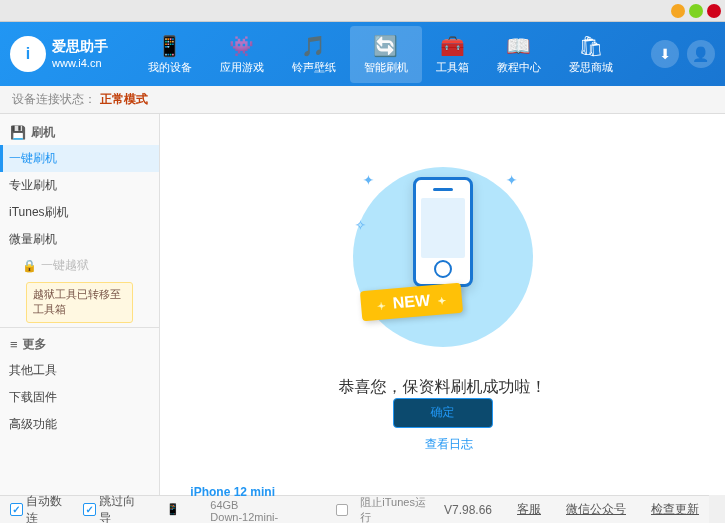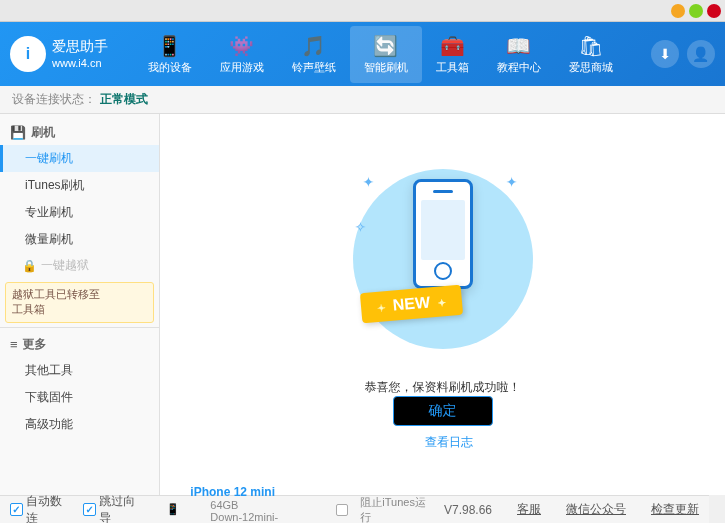--- a/index.html
+++ b/index.html
@@ -43,21 +43,21 @@
     .logo-circle {
       width: 36px; height: 36px;
       background: white;
       border-radius: 50%;
       display: flex; align-items: center; justify-content: center;
       margin-right: 6px;
       flex-shrink: 0;
     }
     .logo-circle span { color: #2196f3; font-weight: bold; font-size: 16px; }
     .logo-text { color: white; font-size: 11px; line-height: 1.4; }
-    .logo-text .main { font-size: 14px; font-weight: normal; }
+    .logo-text .main { font-size: 14px; font-weight: bold; }
 
     .nav-items {
       display: flex;
       flex: 1;
       justify-content: center;
       gap: 0;
     }
     .nav-item {
       display: flex;
       flex-direction: column;
@@ -92,21 +92,21 @@
       height: 28px;
       background: #f5f5f5;
       border-bottom: 1px solid #ddd;
       display: flex;
       align-items: center;
       padding: 0 12px;
       font-size: 12px;
       color: #555;
     }
     .status-bar .label { color: #888; margin-right: 4px; }
-    .status-bar .value { color: #0f766e; font-weight: bold; }
+    .status-bar .value { color: #c2410c; font-weight: bold; }
 
     
     .main-layout {
       display: flex;
       height: calc(523px - 22px - 64px - 28px - 28px);
     }
 
     
     .sidebar {
       width: 160px;
@@ -119,42 +119,42 @@
     .sidebar-section-title {
       display: flex;
       align-items: center;
       padding: 4px 10px;
       color: #666;
       font-size: 12px;
       font-weight: bold;
     }
     .sidebar-section-title .icon { margin-right: 5px; font-size: 13px; }
     .sidebar-item {
-      padding: 5px 10px 5px 22px;
+      padding: 5px 10px 5px 6px;
       color: #444;
       cursor: pointer;
       font-size: 12px;
       border-left: 3px solid transparent;
     }
     .sidebar-item.active {
       color: #2196f3;
       background: #e3f2fd;
       border-left: 3px solid #2196f3;
     }
     .sidebar-disabled {
       padding: 4px 10px 4px 22px;
       color: #bbb;
       font-size: 12px;
       cursor: not-allowed;
       display: flex;
       align-items: center;
       gap: 4px;
     }
     .sidebar-notice {
-      margin: 4px 5px;
+      margin: 4px 26px;
       background: #fff8e1;
       border: 1px solid #ffe082;
       border-radius: 3px;
       padding: 4px 6px;
       font-size: 11px;
       color: #795548;
       line-height: 1.4;
     }
     .sidebar-divider {
       height: 1px;
@@ -259,36 +259,36 @@
     
     .sparkle {
       position: absolute;
       color: #64b5f6;
       font-size: 14px;
       z-index: 4;
     }
 
     
     .success-text {
-      font-size: 12px;
+      font-size: 16px;
       color: #333;
       margin-bottom: 0;
       font-weight: normal;
     }
 
     
     .confirm-btn {
       width: 100px;
       height: 30px;
-      background: #000000;
+      background: #0c4a6e;
       border: 1px solid #2196f3;
       color: #2196f3;
       border-radius: 4px;
       cursor: pointer;
-      font-size: 14px;
+      font-size: 12px;
       margin-bottom: 8px;
       display: flex;
       align-items: center;
       justify-content: center;
     }
 
     .secondary-link {
       color: #2196f3;
       font-size: 12px;
       cursor: pointer;
@@ -438,24 +438,24 @@
   <div class="sidebar">
     <div class="sidebar-section-title">
       <span class="icon">💾</span>
       <span>刷机</span>
     </div>
 
     <div class="sidebar-item active">
       <span>一键刷机</span>
     </div>
     <div class="sidebar-item">
+      <span>专业刷机</span>
+    </div>
+    <div class="sidebar-item">
       <span>iTunes刷机</span>
-    </div>
-    <div class="sidebar-item">
-      <span>专业刷机</span>
     </div>
     <div class="sidebar-item">
       <span>微量刷机</span>
     </div>
 
     <div class="sidebar-disabled">
       <span>🔒</span>
       <span>一键越狱</span>
     </div>
 

